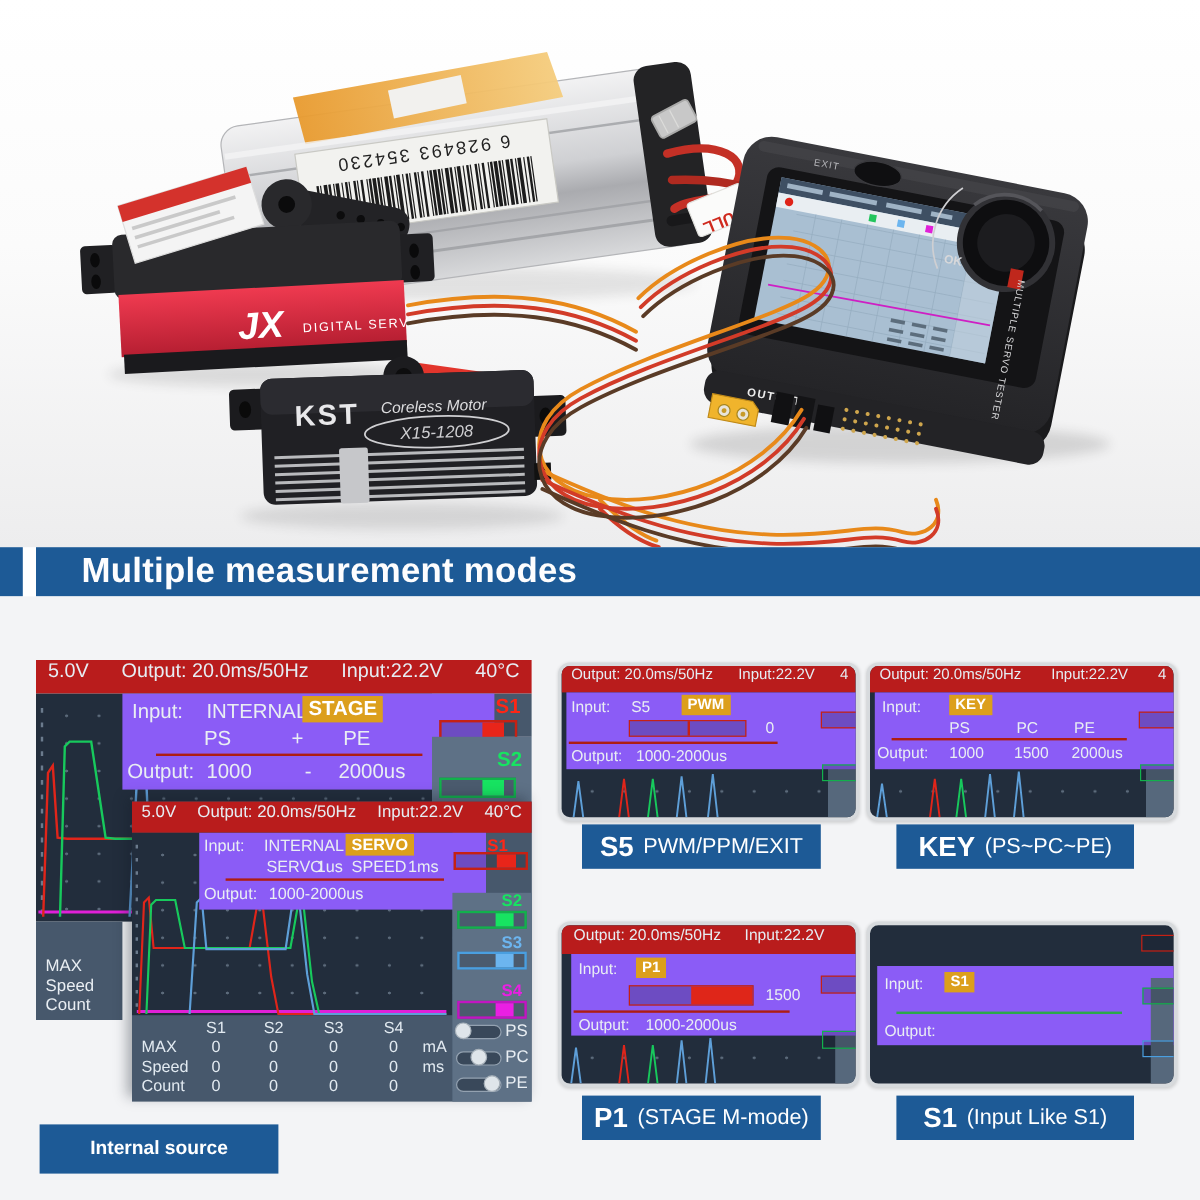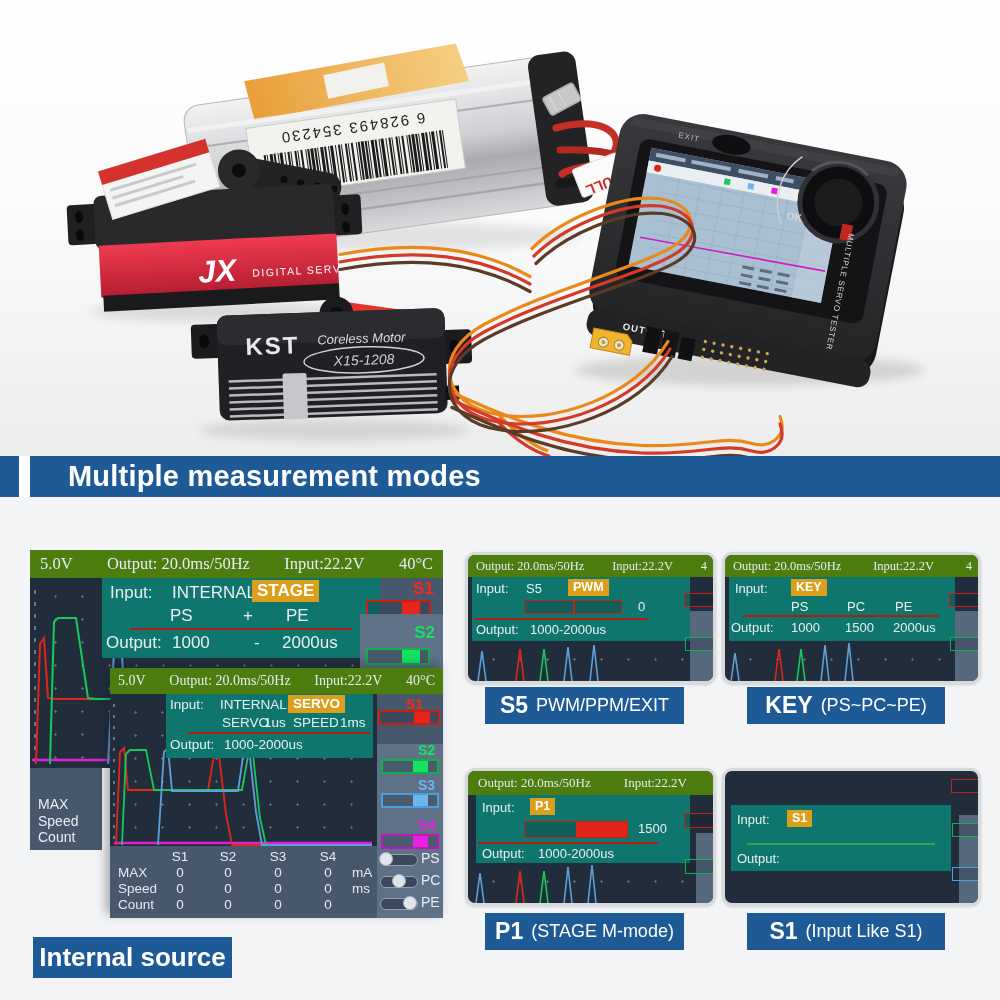--- a/index.html
+++ b/index.html
@@ -10,45 +10,45 @@
   .photo{position:absolute;left:0;top:0;width:1000px;height:456px;
          background:linear-gradient(180deg,#ffffff 0%,#fbfbfb 45%,#ededee 100%);}
   
   .banner-sq{position:absolute;left:0;top:456px;width:19px;height:41px;background:#1d5a96;}
   .banner{position:absolute;left:30px;top:456px;width:970px;height:41px;background:#1d5a96;display:flex;align-items:center;}
   .banner h1{margin:0 0 0 38px;font-size:29px;font-weight:bold;color:#fdfdfe;letter-spacing:.2px;}
   
   .modes{position:absolute;left:0;top:497px;width:1000px;height:503px;background:#f3f4f6;}
   
   .scr{position:absolute;color:#e9eef3;}
-  .hdr{position:absolute;left:0;top:0;right:0;background:#4d7c0f;display:flex;align-items:center;justify-content:space-between;color:#e6edf3;font-family:Liberation Serif, serif;}
+  .hdr{position:absolute;left:0;top:0;right:0;background:#b91c1c;display:flex;justify-content:space-between;color:#e6edf3;}
   .dark{background:#222d3c;}
   .dots{background-image:radial-gradient(circle,rgba(150,168,186,.5) 1px,transparent 1.4px);background-size:27px 23px;background-position:12px 7px;}
-  .panel{position:absolute;background:#0f766e;}
+  .panel{position:absolute;background:#8b5cf6;padding-left:32px;}
   .chip{position:absolute;background:#dc9f1c;color:#fff;font-weight:bold;padding:1px 5px;line-height:1.2;}
   .redline{position:absolute;height:2px;background:#ae1d12;}
   .rlab{color:#ff2616;font-weight:bold;}
   .glab{color:#17e361;font-weight:bold;}
   .blab{color:#6cb5ef;font-weight:bold;}
   .mlab{color:#ea1fe3;font-weight:bold;}
   .bar{position:absolute;border:2px solid #c62114;background:rgba(20,28,40,.25);}
   .bar i{position:absolute;top:0;bottom:0;}
   .mini{position:absolute;border:3px solid #d7dadd;border-radius:10px;background:#222d3c;overflow:hidden;box-shadow:0 1px 3px rgba(0,0,0,.15);color:#e9eef3;}
   .tog{position:absolute;width:36px;height:10px;border:1px solid #93a1b0;border-radius:6px;background:#39485a;}
   .tog b{position:absolute;top:-3px;width:14px;height:14px;border-radius:50%;background:#dfe5ea;border:1px solid #a7b1ba;box-sizing:border-box;}
   .tbl-row{display:grid;grid-template-columns:46px 48px 48px 52px 48px 25px;height:16px;align-items:center;font-size:13.5px;color:#e2eaf1;}
   .tbl-row span{text-align:center;}
   .tbl-row .lbl{text-align:left;padding-left:8px;}
   .tbl-row .unit{text-align:left;}
   
   .badge{position:absolute;height:37px;background:#1d5a96;color:#fff;display:flex;align-items:center;justify-content:center;gap:8px;}
   .badge b{font-size:23px;font-weight:bold;}
   .badge span{font-size:18px;}
   .internal{position:absolute;display:flex;}
-  .int-label{width:199px;height:41px;background:#1d5a96;color:#fff;font-size:26px;font-weight:bold;display:flex;align-items:center;justify-content:center;}
+  .int-label{width:199px;height:41px;background:#1d5a96;color:#fff;font-size:16px;font-weight:bold;display:flex;align-items:center;justify-content:center;}
   .int-value{width:200px;height:37px;background:#fff;color:#1d5a96;font-size:23px;font-weight:bold;border:2px solid #1d5a96;display:flex;align-items:center;justify-content:center;}
   svg text{font-family:"Liberation Sans","DejaVu Sans",sans-serif;}
 </style>
 </head>
 <body>
 
 <div class="wrap">
 
   <div class="photo">
     <svg width="1000" height="456" viewBox="0 0 1000 456">

